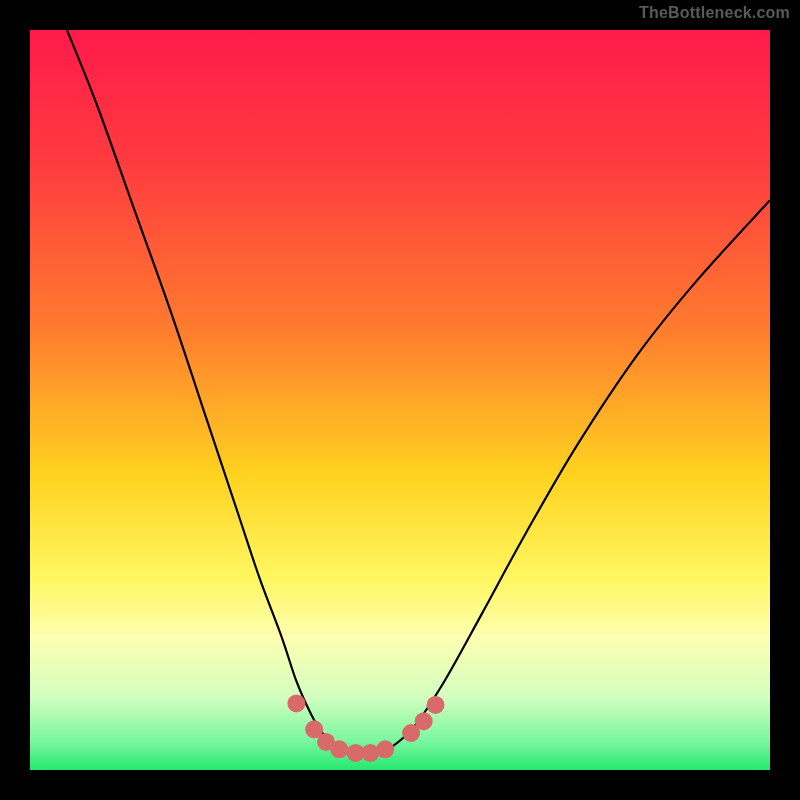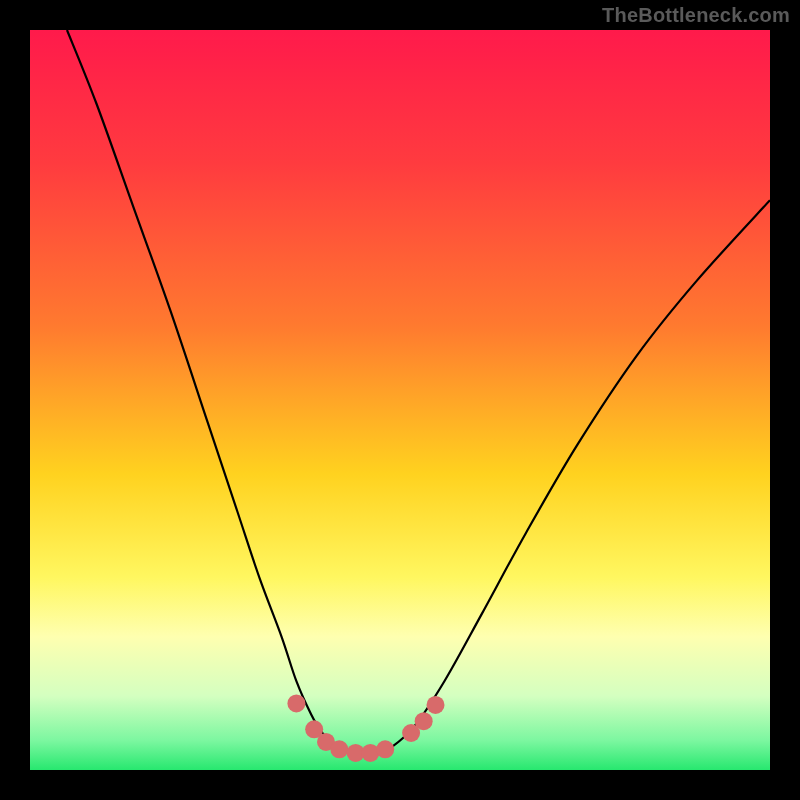--- a/index.html
+++ b/index.html
@@ -17,21 +17,21 @@
     left: 0;
     width: 800px;
     height: 800px;
     background: #000;
   }
   .watermark {
     position: absolute;
     top: 4px;
     right: 10px;
     color: #5a5a5a;
-    font-size: 20px;
+    font-size: 16px;
     font-weight: 600;
     letter-spacing: 0.2px;
     user-select: none;
   }
   .plot-wrap {
     position: absolute;
     left: 30px;
     top: 30px;
     width: 740px;
     height: 740px;

